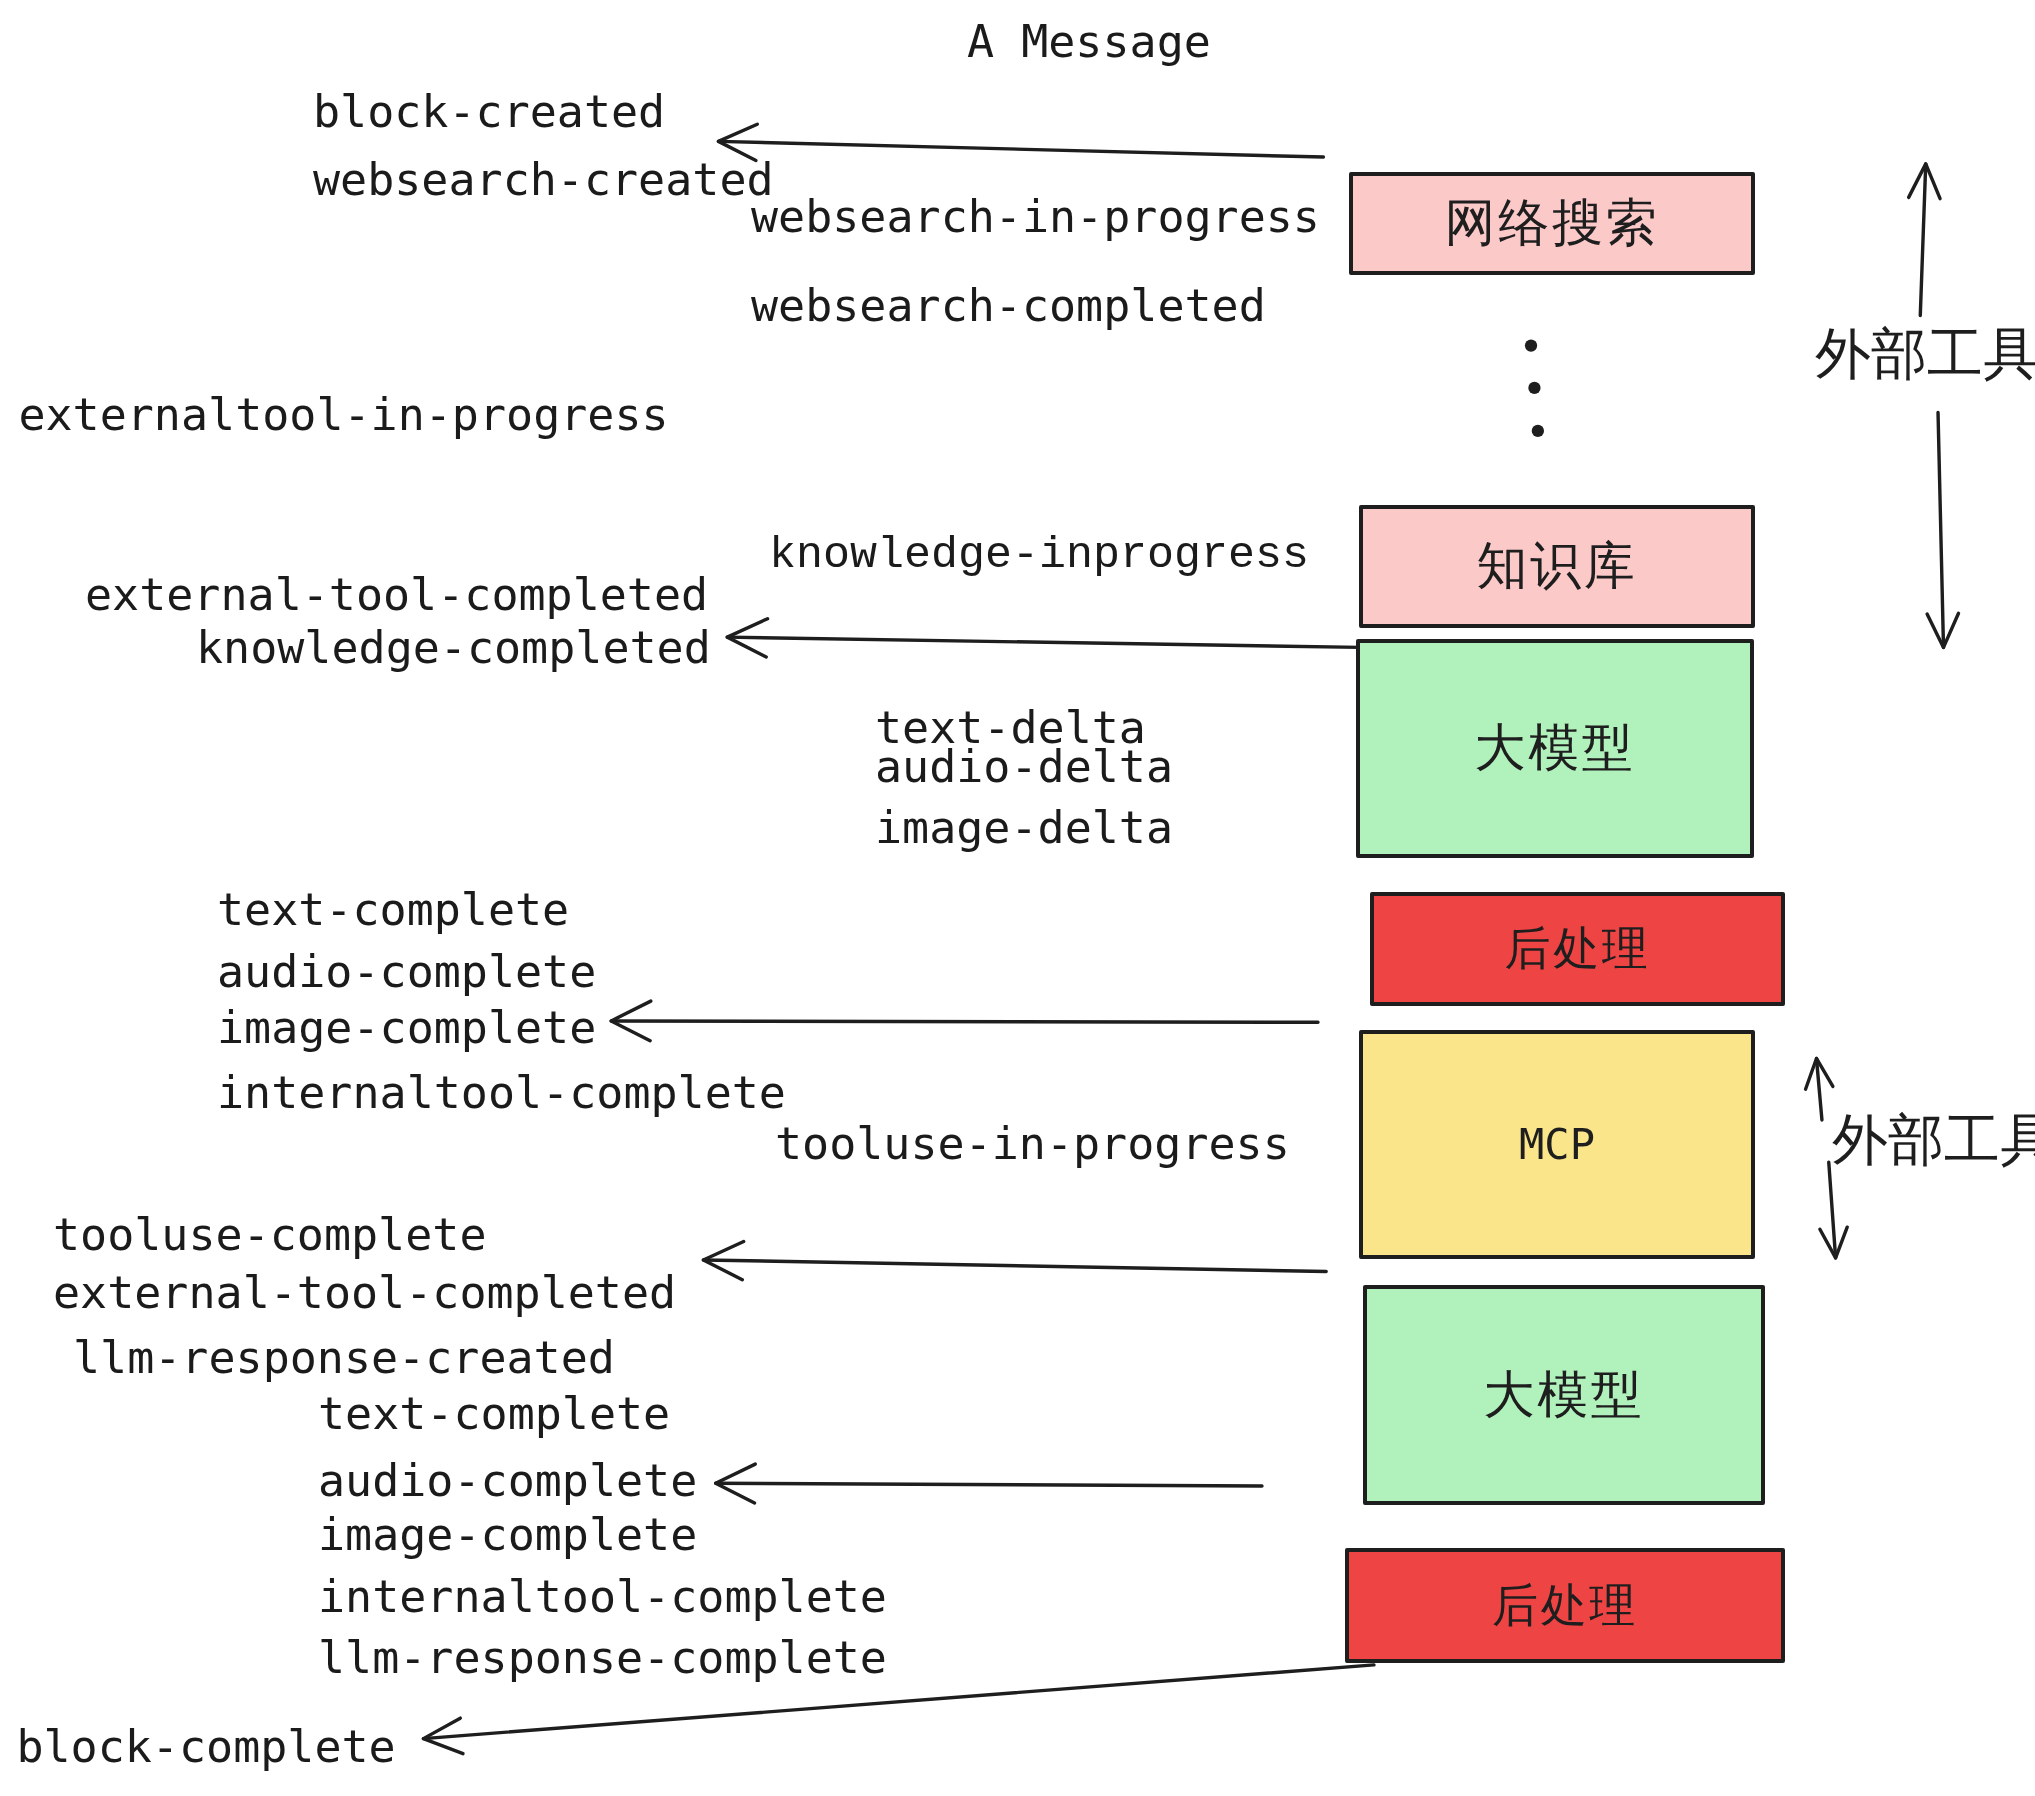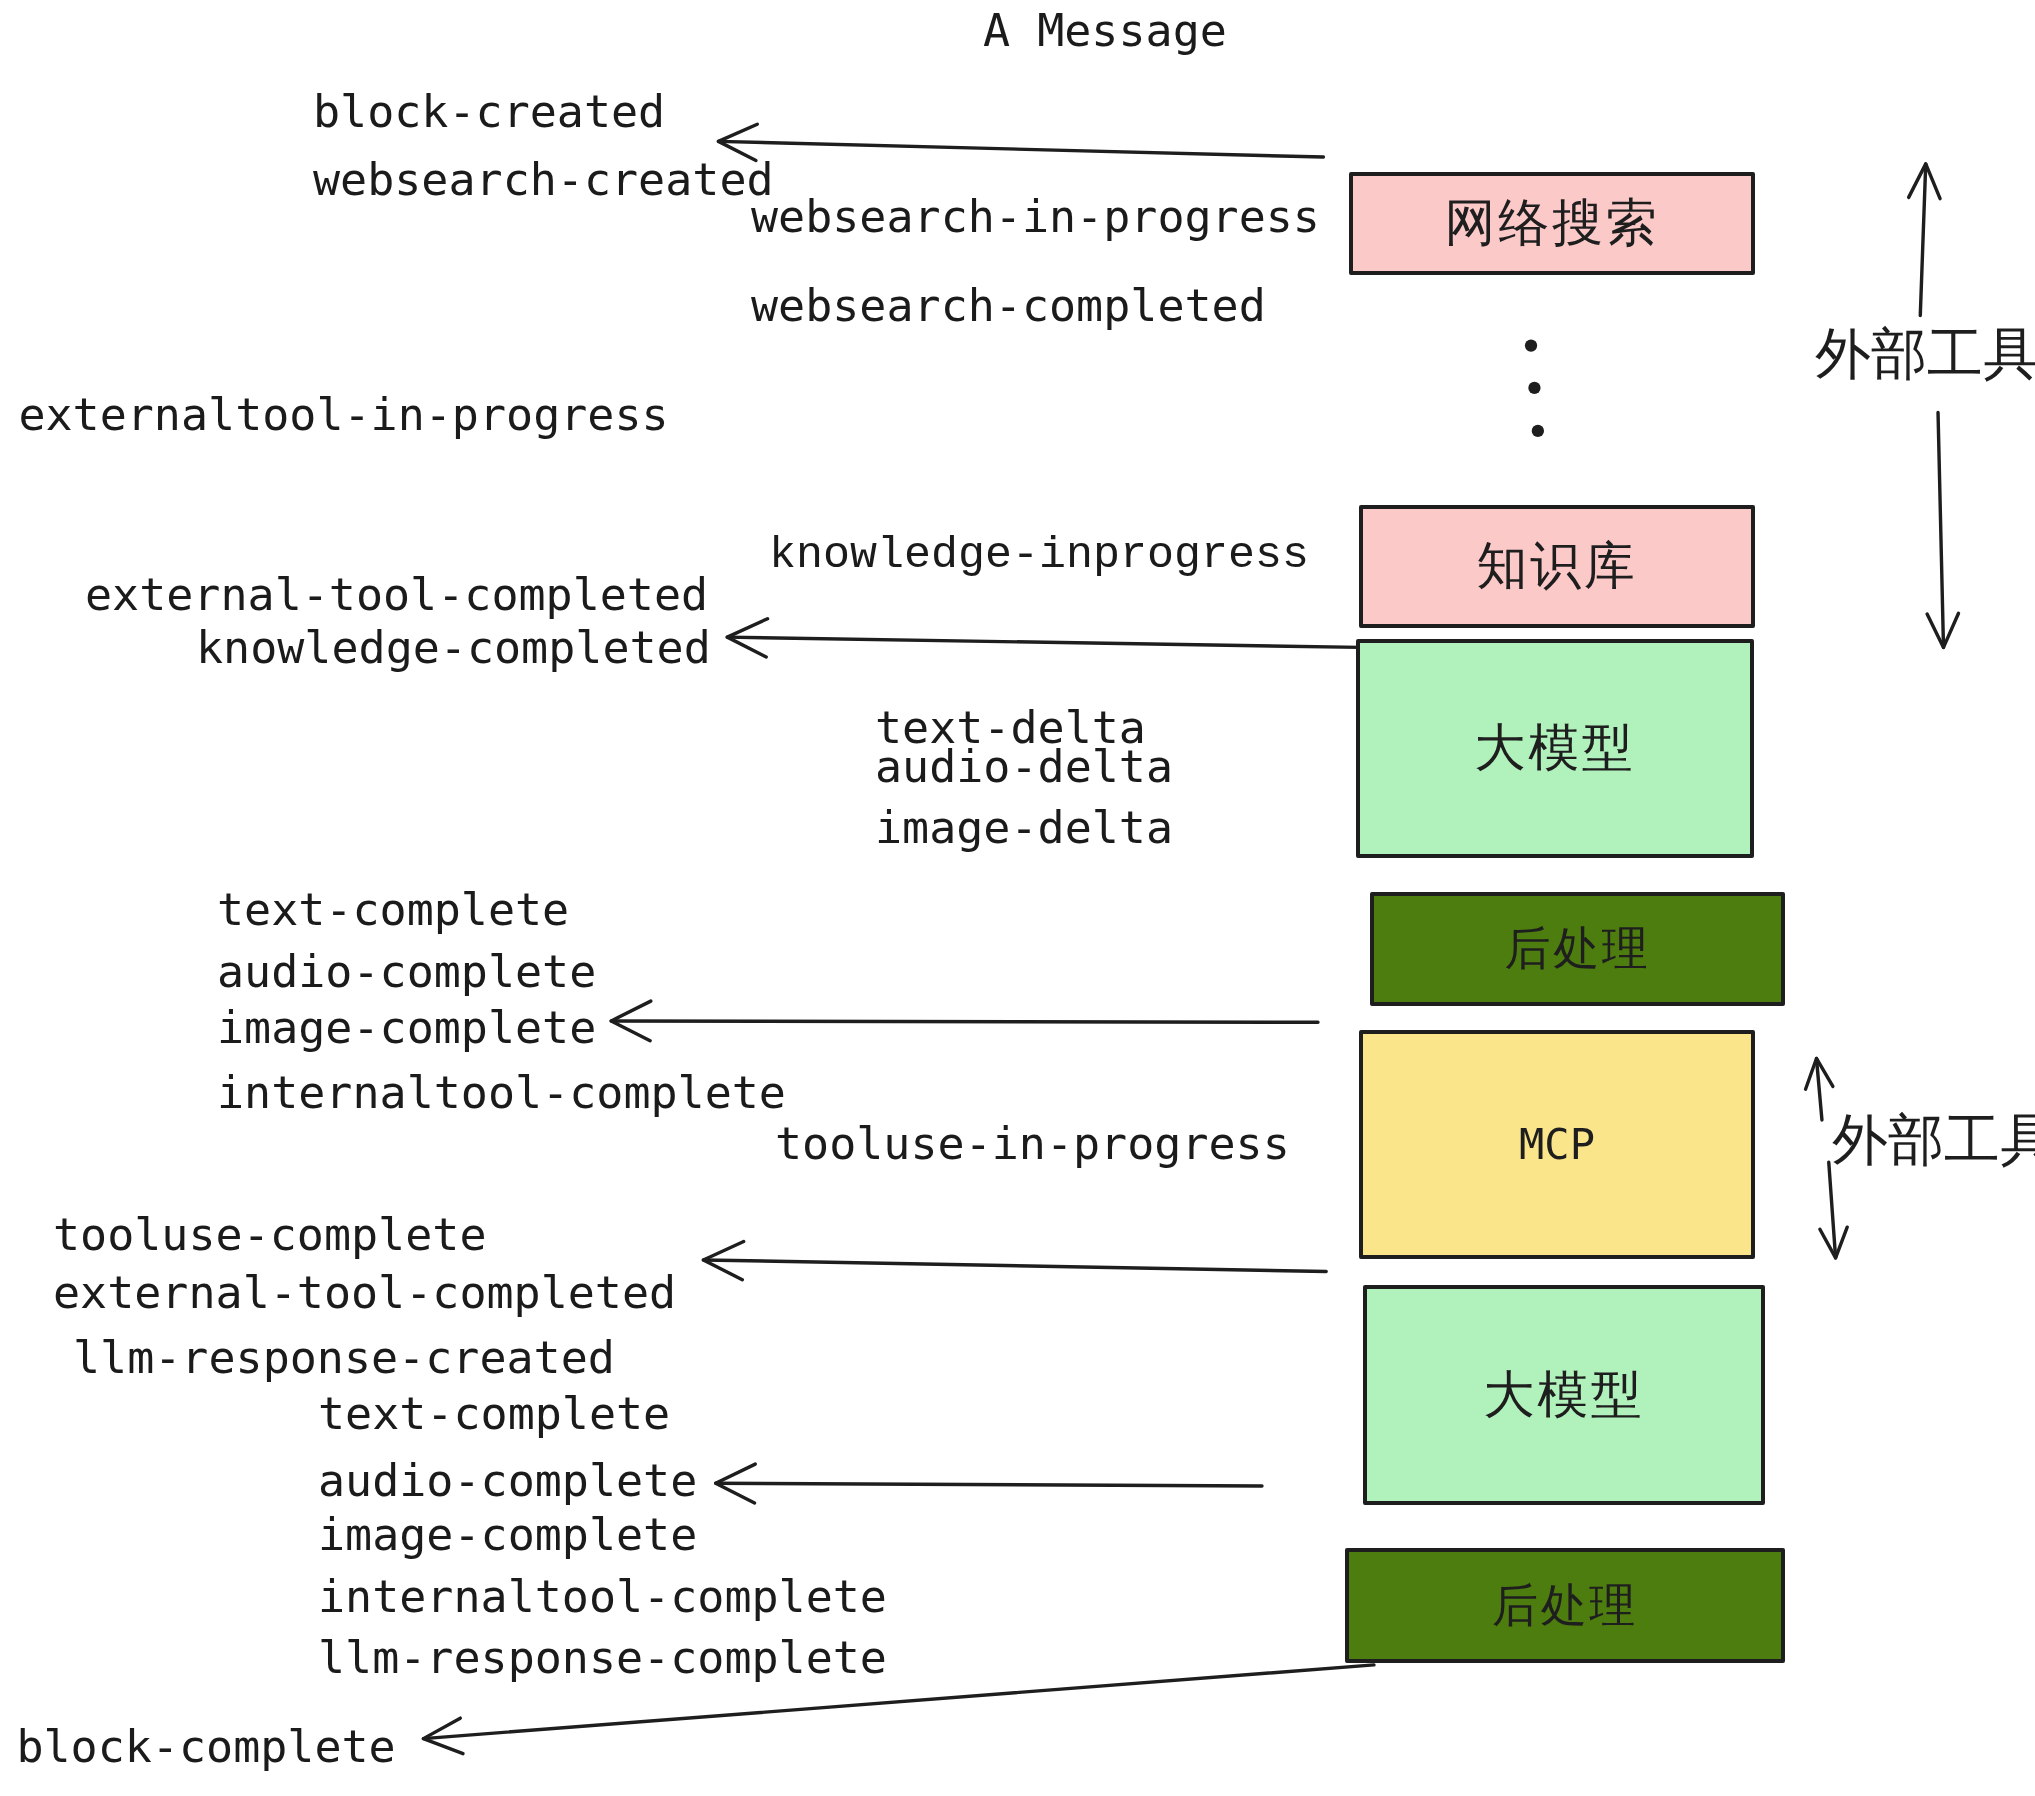--- a/index.html
+++ b/index.html
@@ -7,21 +7,21 @@
           font-family:"DejaVu Sans Mono","Liberation Mono",monospace;color:#1b1b1b;}
   #arrows{position:absolute;left:0;top:0;width:2035px;height:1796px;z-index:1;}
   .shaft{stroke:#1e1e1e;stroke-width:5;fill:none;stroke-linecap:round;}
   .head{stroke:#1e1e1e;stroke-width:5;fill:none;stroke-linecap:round;stroke-linejoin:round;}
   .dot{fill:#1e1e1e;}
   .box{position:absolute;z-index:2;box-sizing:border-box;border:4.1px solid #1e1e1e;border-radius:2px;
        display:flex;align-items:center;justify-content:center;}
   .box-pink{background:#fcc9c9;}
   .box-green{background:#b1f1bb;}
   .box-yellow{background:#fae58b;}
-  .box-white{background:#4d7c0f;}
+  .box-white{background:#ef4444;}
   .cjk{font-family:"DejaVu Sans","Liberation Sans",sans-serif;color:#1e1e1e;font-size:51px;letter-spacing:2.7px;}
   .cjk-sm{font-size:46px;}
   .mcp-label{font-family:"DejaVu Sans Mono","Liberation Mono",monospace;font-size:42px;color:#1e1e1e;text-align:right;}
   .ev{position:absolute;z-index:3;font-size:45px;line-height:1;white-space:nowrap;}
   .title{position:absolute;z-index:3;font-size:45px;line-height:1;white-space:nowrap;}
   .side-label{position:absolute;z-index:3;font-family:"DejaVu Sans","Liberation Sans",sans-serif;
               font-size:56px;line-height:1;white-space:nowrap;color:#1e1e1e;}
 </style>
 </head>
 <body>
@@ -78,21 +78,21 @@
       <polyline class="head" points="2665,1800 2688,1842 2705,1797"></polyline>
     </g>
 
     <g>
       <circle class="dot" cx="2242" cy="506" r="9"></circle>
       <circle class="dot" cx="2247" cy="568" r="9"></circle>
       <circle class="dot" cx="2252" cy="631" r="9"></circle>
     </g>
   </svg>
 
-  <div class="title" style="left:967px;top:8px;margin-left:16px;">A Message</div>
+  <div class="title" style="left:967px;top:19px;">A Message</div>
 
   <div class="box box-pink" style="left:1349px;top:172px;width:406px;height:103px;">
     <span class="cjk">网络搜索</span>
   </div>
 
   <div class="box box-pink" style="left:1359px;top:505px;width:396px;height:123px;">
     <span class="cjk">知识库</span>
   </div>
 
   <div class="box box-green" style="left:1356px;top:639px;width:398px;height:219px;">

